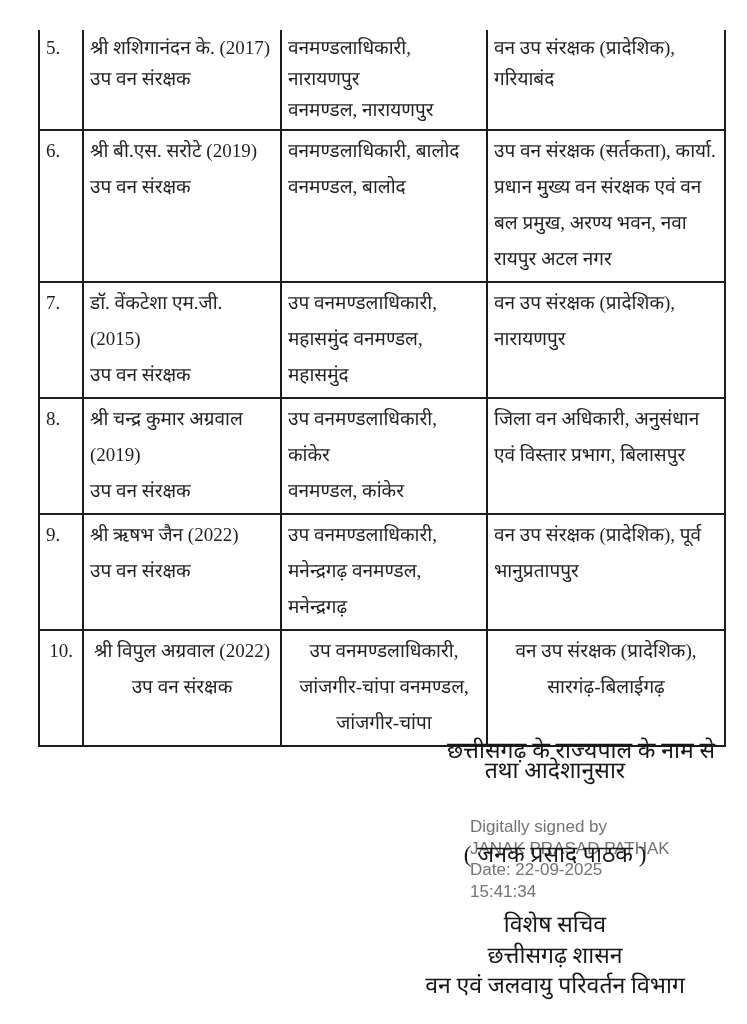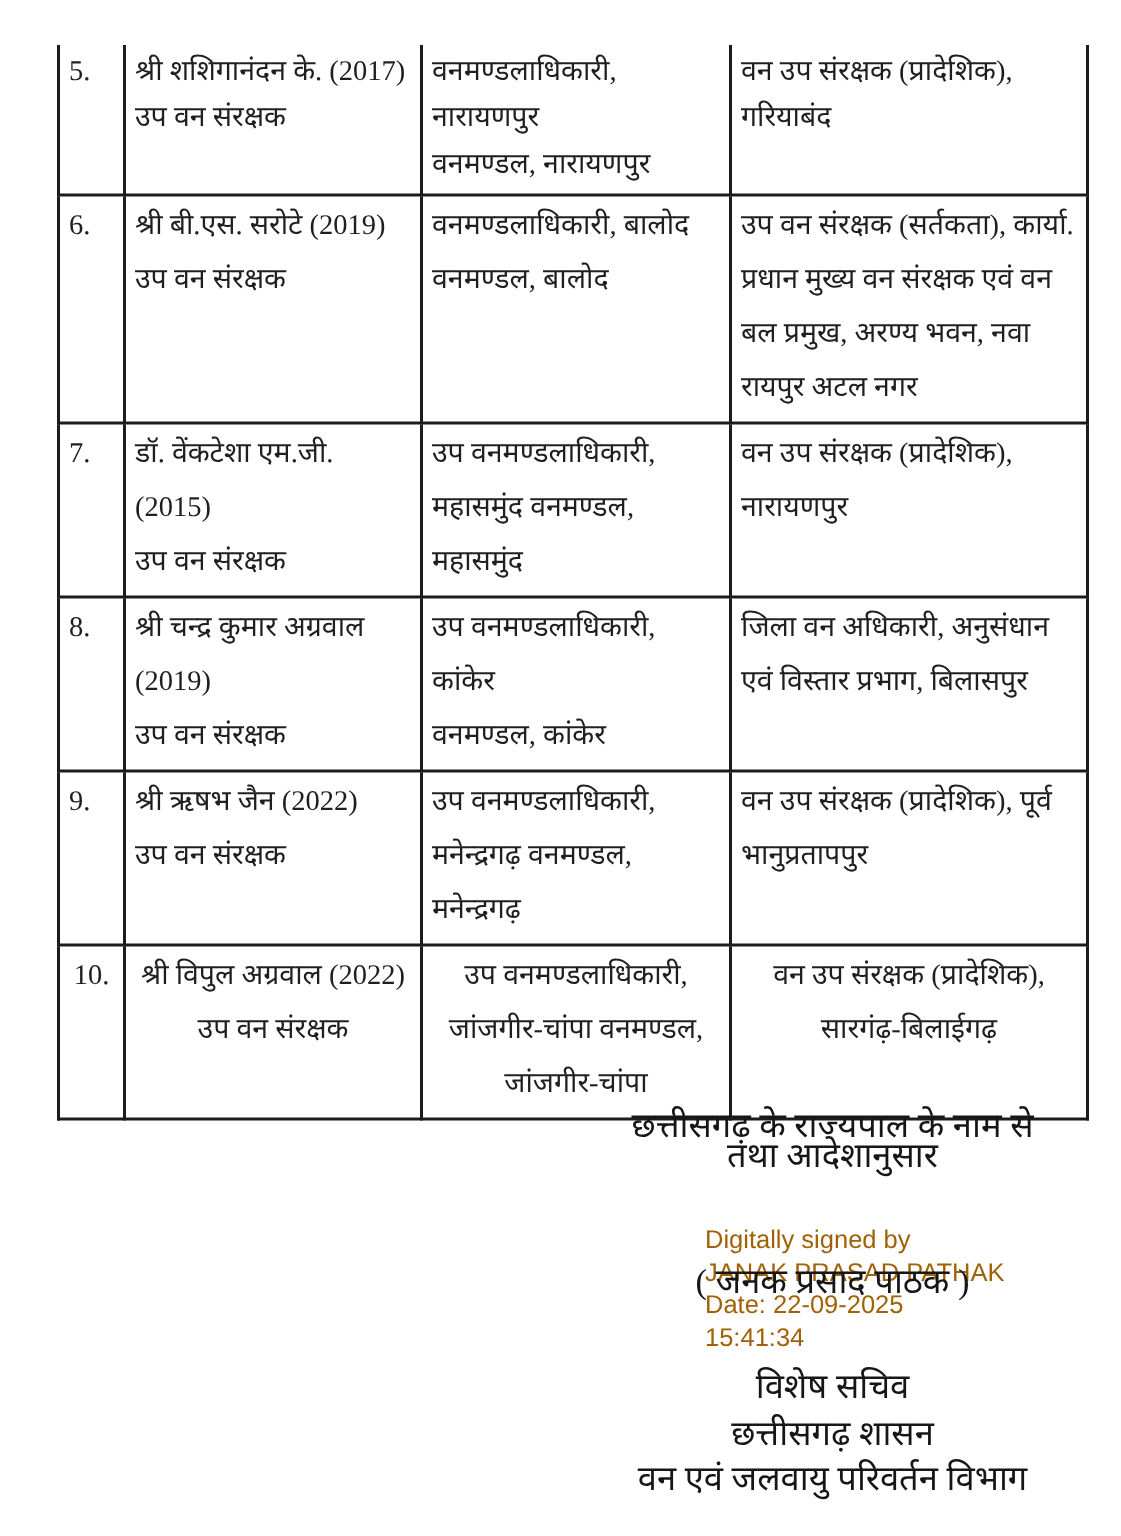--- a/index.html
+++ b/index.html
@@ -47,31 +47,31 @@
   .order-line-1, .order-line-2,
   .sig-name, .sig-title, .sig-govt, .sig-dept {
     position: absolute;
     left: 395px;
     width: 320px;
     text-align: center;
     font-size: 23px;
     line-height: 30px;
     color: #161616;
   }
-  .order-line-1 { top: 736px; }
+  .order-line-1 { top: 736px; text-align: right; }
   .order-line-2 { top: 756px; }
 
   .sig-block {
     position: absolute;
     left: 470px;
     top: 816px;
     font-family: "Liberation Sans", "DejaVu Sans", sans-serif;
     font-size: 17px;
     line-height: 21.5px;
-    color: #a16207;
+    color: #737373;
     text-align: left;
   }
   .sig-name  { top: 840px; z-index: 2; }
   .sig-title { top: 910px; }
   .sig-govt  { top: 941px; }
   .sig-dept  { top: 971px; }
 </style>
 </head>
 <body>
 

